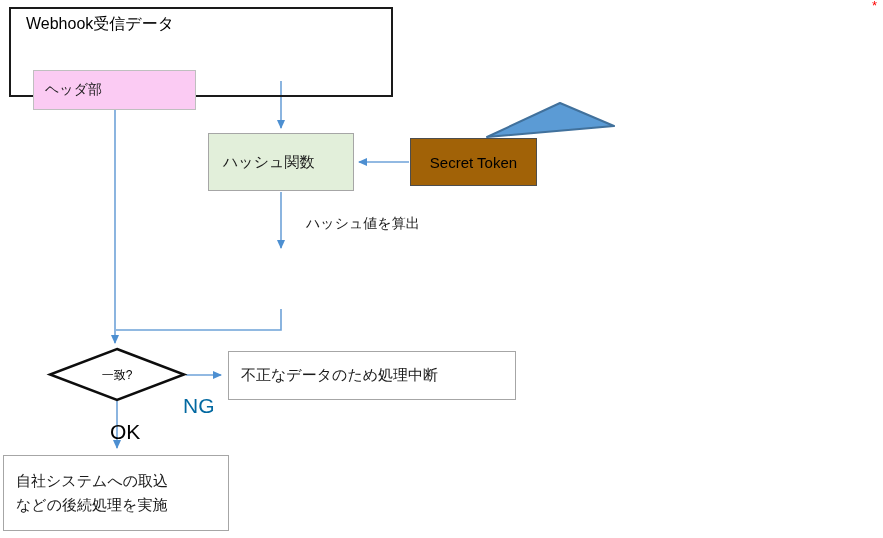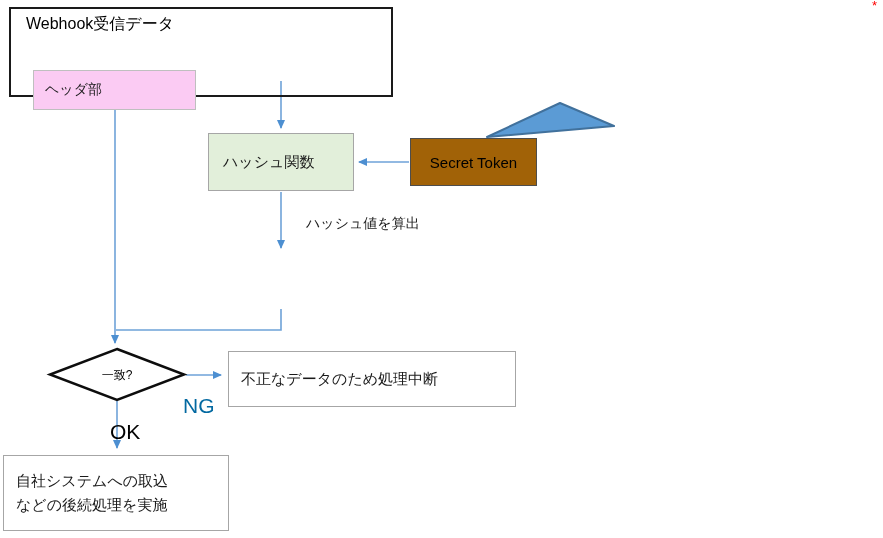--- a/index.html
+++ b/index.html
@@ -67,21 +67,21 @@
 
   .decision-label-wrap {
     left: 72px; top: 366px; width: 90px; height: 18px;
     justify-content: center; font-size: 12px; color: #000;
     z-index: 3;
   }
   .ng-label { left: 183px; top: 394px; font-size: 21px; color: #0369a1; }
   .ok-label { left: 62px; top: 420px; font-size: 21px; color: #000; margin-left: 48px; }
 
   .ng-result-box {
-    left: 228px; top: 351px; width: 288px; height: 56px;
+    left: 228px; top: 351px; width: 288px; height: 49px;
     background: #ffffff; border: 1px solid #a6a6a6;
     padding-left: 12px; font-size: 15px; color: #1a1a1a;
   }
   .ok-result-box {
     left: 3px; top: 455px; width: 226px; height: 76px;
     background: #ffffff; border: 1px solid #a6a6a6;
     padding-left: 12px; font-size: 15px; color: #1a1a1a;
     white-space: pre-line; line-height: 24px;
   }
 

